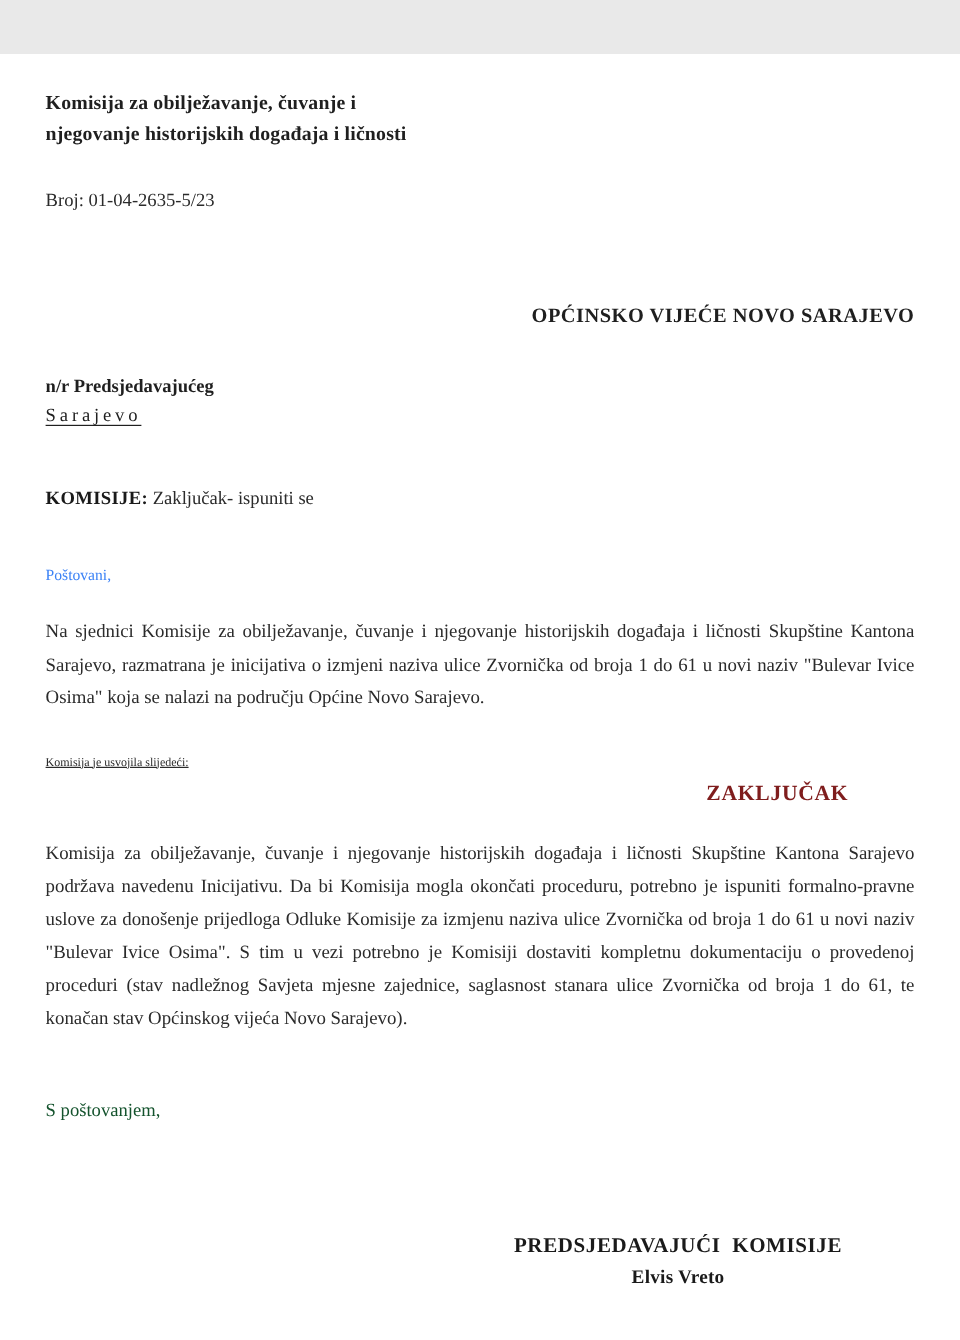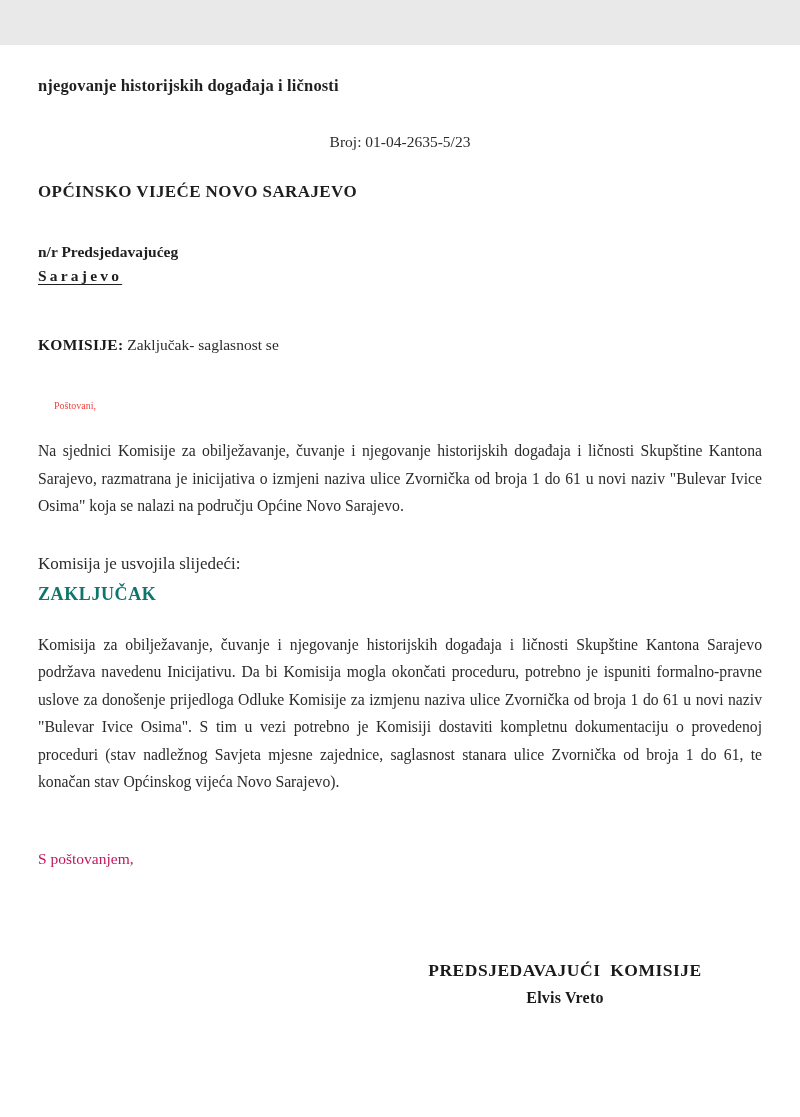--- a/index.html
+++ b/index.html
@@ -66,43 +66,43 @@
     line-height: 26px;
     letter-spacing: 0.15px;
     color: #1f1f1f;
   }
 
   .refblock {
     margin-top: 30px;
     font-size: 15.5px;
     line-height: 25px;
     color: #2b2b2b;
-    text-align: center;
   }
 
   
   .recipient {
-    margin-top: 28px;
+    margin-top: 73px;
     font-weight: bold;
     font-size: 17px;
     letter-spacing: 0.4px;
     color: #1f1f1f;
+    text-align: right;
   }
 
   .attn {
     margin-top: 38px;
     font-weight: bold;
     font-size: 15.5px;
     line-height: 24px;
     color: #1f1f1f;
   }
 
   .attn-city {
     display: inline-block;
-    font-weight: bold;
+    font-weight: normal;
     font-size: 15.5px;
     letter-spacing: 3.2px;
     text-decoration: underline;
     text-underline-offset: 3px;
     color: #1f1f1f;
   }
 
   
   .subject {
     margin-top: 48px;
@@ -110,56 +110,56 @@
     color: #2b2b2b;
   }
   .subject .subject-label {
     font-weight: bold;
     letter-spacing: 0.3px;
     color: #1a1a1a;
   }
 
   .salutation {
     margin-top: 46px;
-    font-size: 10px;
-    color: #ef4444;
-    margin-left: 16px;
+    font-size: 13px;
+    color: #3b82f6;
   }
 
   
   .body-par {
     margin-top: 26px;
     font-size: 15.7px;
     line-height: 27.5px;
     text-align: justify;
     text-justify: inter-word;
     color: #2b2b2b;
     padding-right: 0px;
   }
 
   .lead-in {
     margin-top: 34px;
-    font-size: 17px;
-    color: #2b2b2b;
+    font-size: 10px;
+    color: #2b2b2b;
+    text-decoration: underline;
   }
 
   .decision-title {
     margin-top: 10px;
-    text-align: left;
+    text-align: right;
     font-weight: bold;
     font-size: 18px;
     letter-spacing: 0.6px;
-    color: #0f766e;
+    color: #7f1d1d;
     padding-right: 55px;
   }
 
   .closing {
     margin-top: 54px;
     font-size: 15.5px;
-    color: #be185d;
+    color: #14532d;
   }
 
   
   .signature {
     margin-top: 92px;
     text-align: center;
     padding-left: 330px;
   }
   .sig-title {
     font-weight: bold;
@@ -185,36 +185,37 @@
   <div class="scan-top-band"></div>
 
   <div class="clipped-headline">
     
     
   </div>
 
   <div class="content">
 
     <div class="letterhead">
+      <div>Komisija za obilježavanje, čuvanje i</div>
       <div>njegovanje historijskih događaja i ličnosti</div>
     </div>
 
     <div class="refblock">
       <div>Broj: 01-04-2635-5/23</div>
     </div>
 
     <div class="recipient">OPĆINSKO VIJEĆE NOVO SARAJEVO</div>
 
     <div class="attn">
       <div>n/r Predsjedavajućeg</div>
       <div><span class="attn-city">Sarajevo</span></div>
     </div>
 
     <div class="subject">
-      <span class="subject-label">KOMISIJE:</span><span> Zaključak- saglasnost se</span>
+      <span class="subject-label">KOMISIJE:</span><span> Zaključak- ispuniti se</span>
     </div>
 
     <div class="salutation">Poštovani,</div>
 
     <div class="body-par">Na sjednici Komisije za obilježavanje, čuvanje i njegovanje historijskih događaja i ličnosti Skupštine Kantona Sarajevo, razmatrana je inicijativa o izmjeni naziva ulice Zvornička od broja 1 do 61  u novi naziv "Bulevar Ivice Osima" koja se nalazi na području Općine Novo Sarajevo.</div>
 
     <div class="lead-in">Komisija je usvojila slijedeći:</div>
 
     <div class="decision-title">ZAKLJUČAK</div>
 

